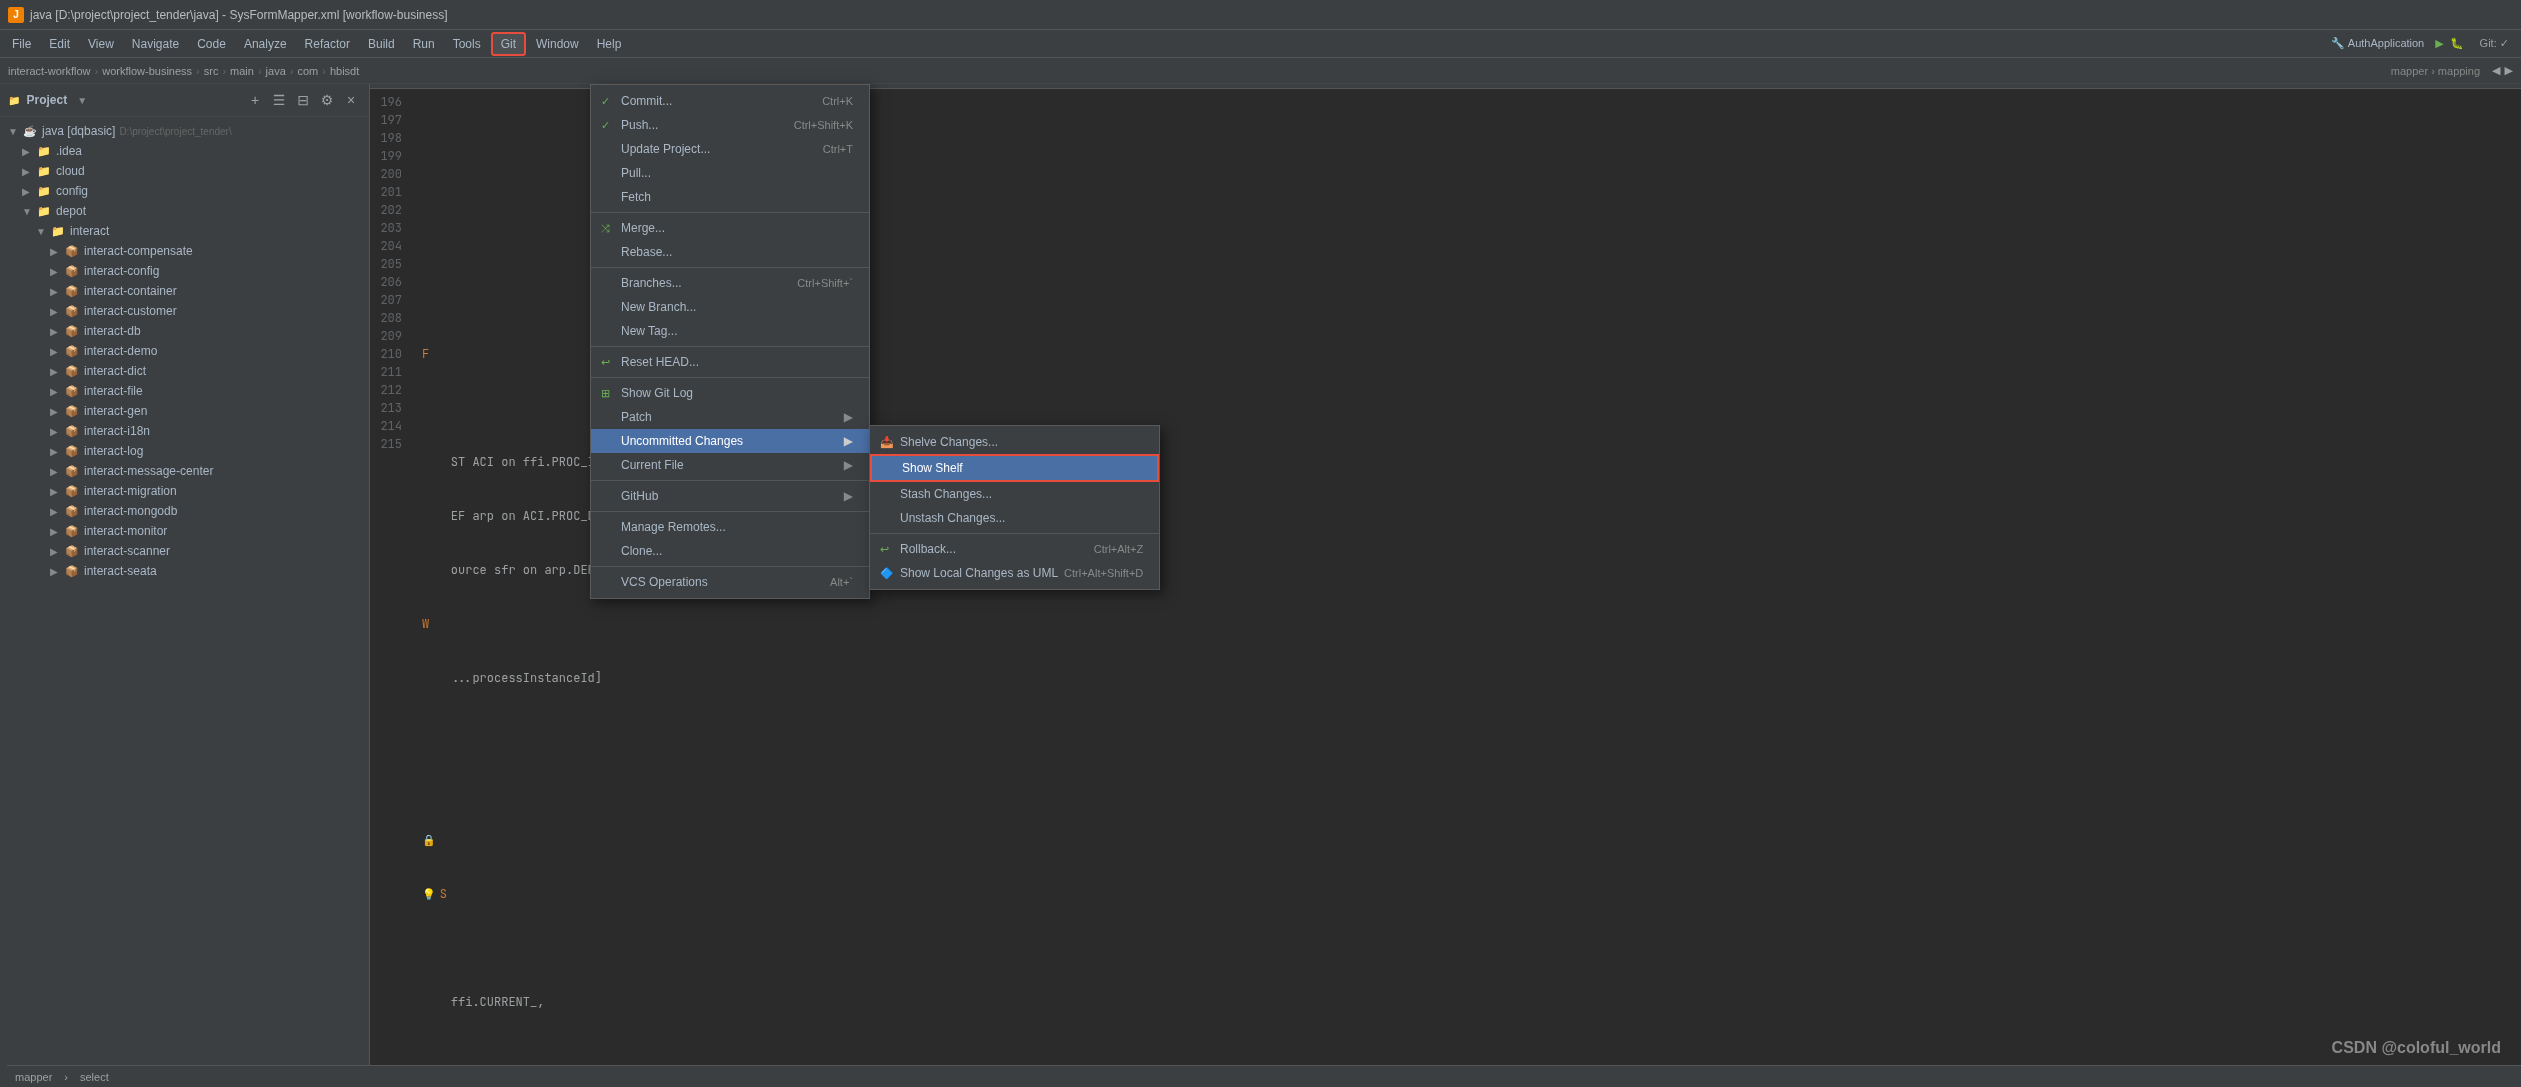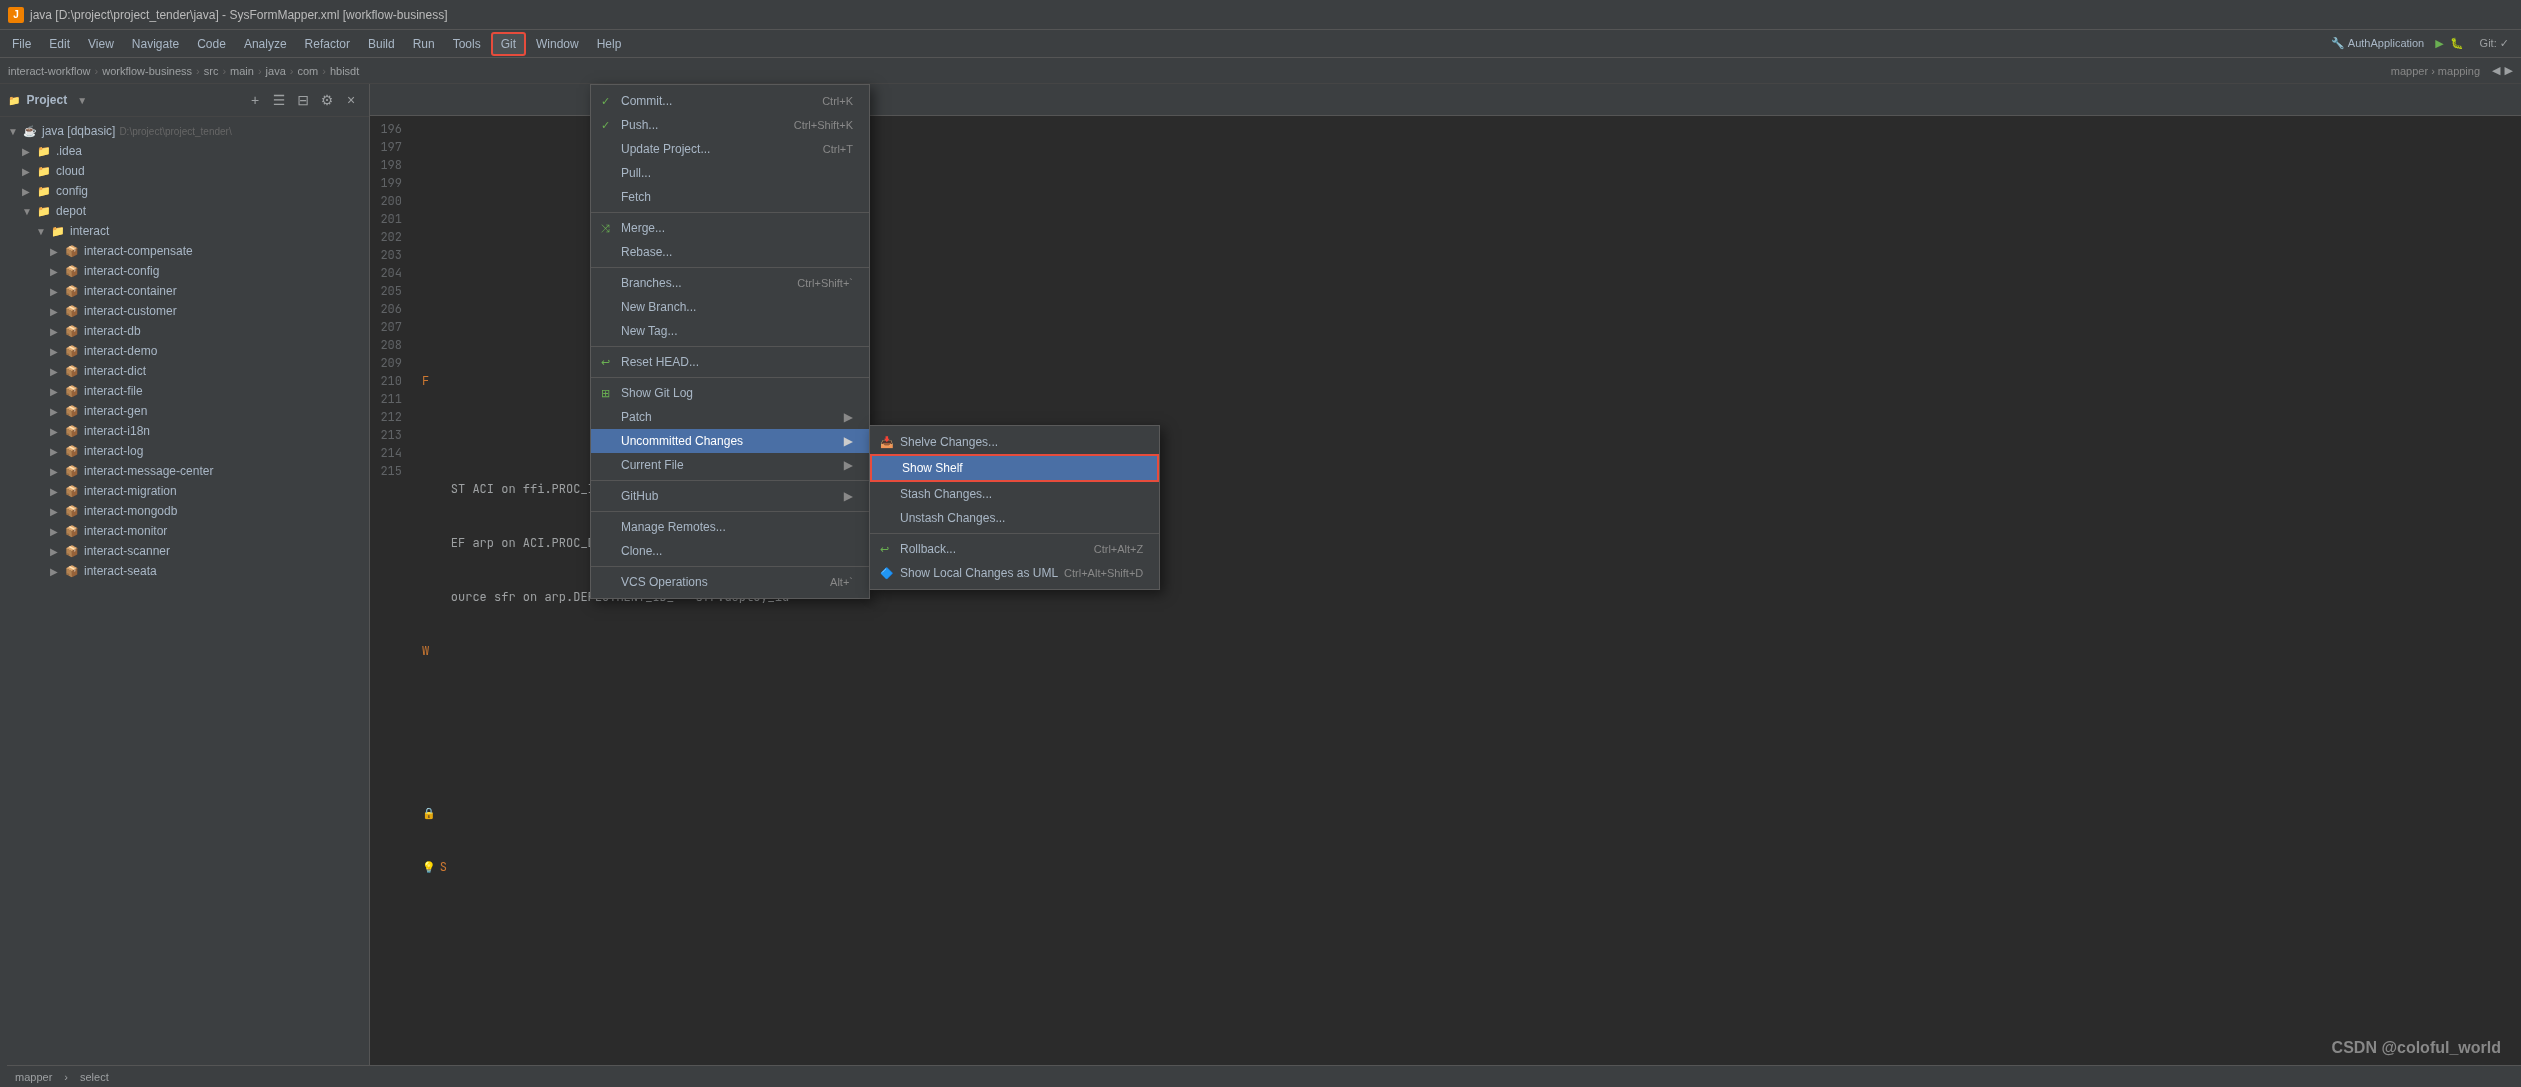--- a/index.html
+++ b/index.html
@@ -510,30 +510,32 @@
         <div style="height:18px"></div>
         <div style="height:18px"></div>
         <div style="height:18px"></div>
         <div style="height:18px"></div>
         <div style="color:#cc7832; height:18px">F</div>
         <div style="height:18px"></div>
         <div style="height:18px">    <span style="color:#9da0a2">ST ACI on ffi.PROC_INST_ID = ACI.PROC_INST_ID_ and ffi.TASK_ID = ACI.TASK_</span></div>
         <div style="height:18px">    <span style="color:#9da0a2">EF arp on ACI.PROC_DEF_ID_ = arp.ID_</span></div>
         <div style="height:18px">    <span style="color:#9da0a2">ource sfr on arp.DEPLOYMENT_ID_ = sfr.deploy_id</span></div>
         <div style="color:#cc7832; height:18px">W</div>
+        <div style="height:18px">    <span style="color:#9da0a2">...processInstanceId]</span></div>
         <div style="height:18px"></div>
         <div style="height:18px"></div>
         <div style="height:18px; display:flex; align-items:center;">
           <span style="color:#555; margin-right:4px; font-size:11px;">🔒</span>
         </div>
         <div style="height:18px; display:flex; align-items:center;">
           <span style="color:#555; margin-right:4px; font-size:11px;">💡</span>
           <span style="color:#cc7832;">S</span>
         </div>
         <div style="height:18px"></div>
+        <div style="height:18px">    <span style="color:#9da0a2">ffi.CURRENT_,</span></div>
         
         
       </div>
     </div>
   </div>
 </div>
 
 <div class="dropdown-overlay">
   <div class="dropdown-menu">
 

